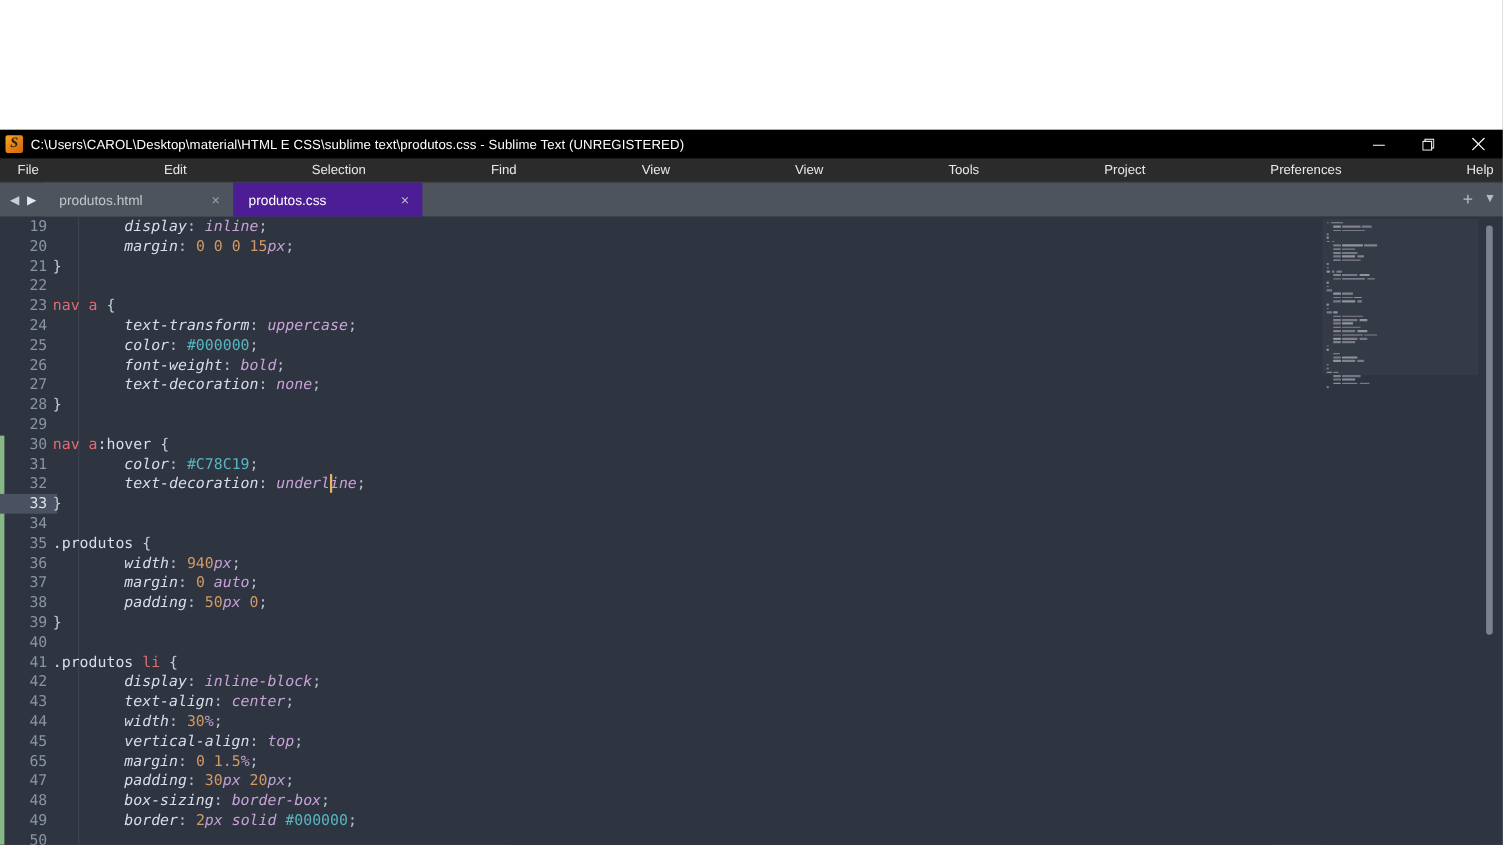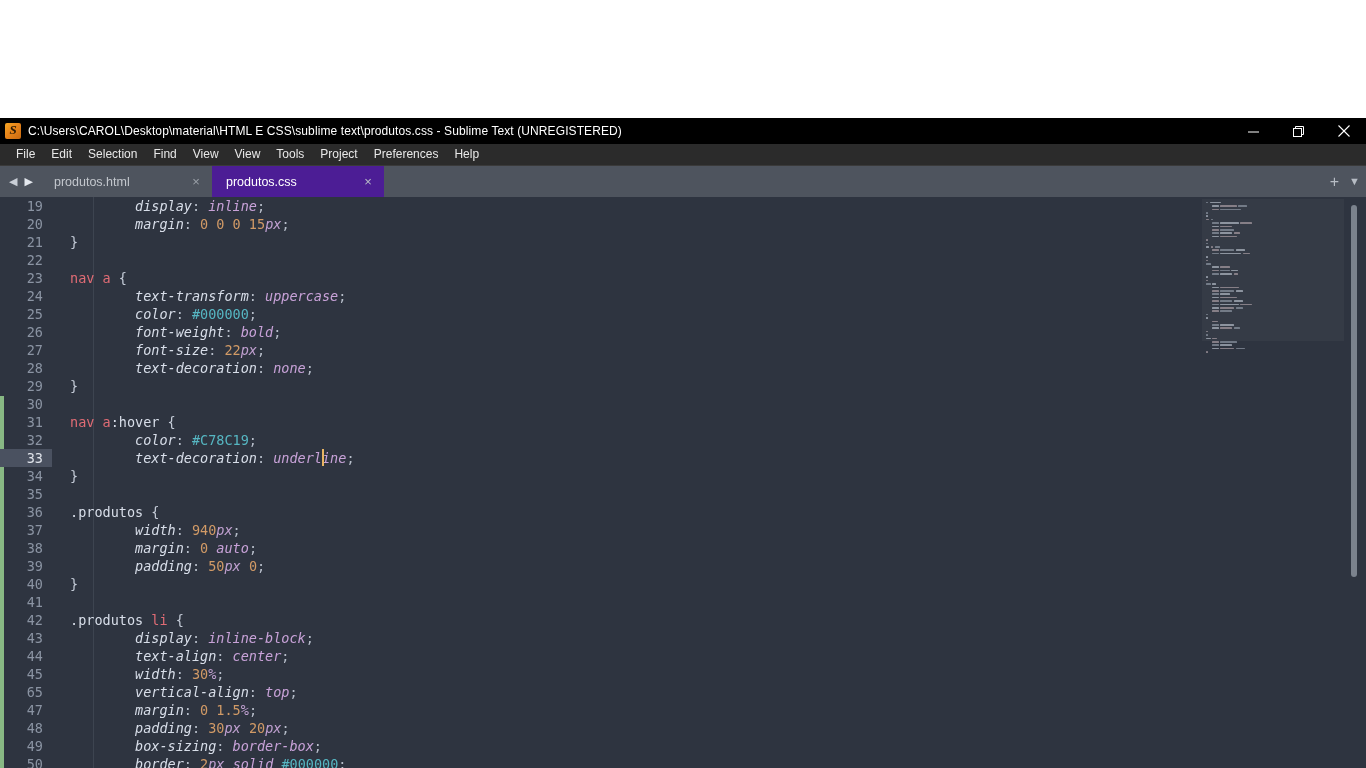--- a/index.html
+++ b/index.html
@@ -60,20 +60,21 @@
   .win-btn svg { display: block; }
 
   
   .menubar {
     height: 22px;
     background: #2b2b2b;
     display: flex;
     align-items: center;
     padding-left: 8px;
     border-bottom: 1px solid #3a3a3a;
+    justify-content: space-between;
   }
   .menu-item {
     color: #e8e8e8;
     font-size: 12px;
     padding: 0 8px;
     line-height: 21px;
     white-space: nowrap;
   }
 
   
@@ -131,21 +132,21 @@
   .mod-bar {
     position: absolute; left: 0; top: 199px;
     width: 4px; height: 372px;
     background: #88b884;
   }
   .gutter {
     position: absolute; left: 0; top: 0;
     width: 52px; height: 100%;
   }
   .code-area {
-    position: absolute; left: 60px; top: 0;
+    position: absolute; left: 38px; top: 0;
     right: 0; height: 100%;
   }
   .indent-guide {
     position: absolute; left: 33px; top: 0;
     width: 1px; height: 100%;
     background: #3d4450;
   }
   .row {
     position: relative;
     height: 18px;
@@ -322,21 +323,20 @@
       <div class="indent-guide"></div>
       <div id="codelines">
           <div class="row"><span class="code"><span class="punc">        </span><span class="prop">display</span><span class="punc">: </span><span class="kw">inline</span><span class="punc">;</span></span></div>
           <div class="row"><span class="code"><span class="punc">        </span><span class="prop">margin</span><span class="punc">: </span><span class="num">0 0 0 </span><span class="num">15</span><span class="unit">px</span><span class="punc">;</span></span></div>
           <div class="row"><span class="code"><span class="brace">}</span></span></div>
           <div class="row"><span class="code"></span></div>
           <div class="row"><span class="code"><span class="sel">nav</span><span class="punc"> </span><span class="sel">a</span><span class="brace"> {</span></span></div>
           <div class="row"><span class="code"><span class="punc">        </span><span class="prop">text-transform</span><span class="punc">: </span><span class="kw">uppercase</span><span class="punc">;</span></span></div>
           <div class="row"><span class="code"><span class="punc">        </span><span class="prop">color</span><span class="punc">: </span><span class="hex">#000000</span><span class="punc">;</span></span></div>
           <div class="row"><span class="code"><span class="punc">        </span><span class="prop">font-weight</span><span class="punc">: </span><span class="kw">bold</span><span class="punc">;</span></span></div>
-          <div class="row"><span class="code"><span class="punc">        </span><span class="prop">font-size</span><span class="punc">: </span><span class="num">22</span><span class="unit">px</span><span class="punc">;</span></span></div>
           <div class="row"><span class="code"><span class="punc">        </span><span class="prop">text-decoration</span><span class="punc">: </span><span class="kw">none</span><span class="punc">;</span></span></div>
           <div class="row"><span class="code"><span class="brace">}</span></span></div>
           <div class="row"><span class="code"></span></div>
           <div class="row"><span class="code"><span class="sel">nav</span><span class="punc"> </span><span class="sel">a</span><span class="cls">:hover</span><span class="brace"> {</span></span></div>
           <div class="row"><span class="code"><span class="punc">        </span><span class="prop">color</span><span class="punc">: </span><span class="hex">#C78C19</span><span class="punc">;</span></span></div>
           <div class="row"><span class="code"><span class="punc">        </span><span class="prop">text-decoration</span><span class="punc">: </span><span class="kw">underline</span><span class="punc">;</span></span><span class="cursor" style="left: 262.03px;"></span></div>
           <div class="row"><span class="code"><span class="brace">}</span></span></div>
           <div class="row"><span class="code"></span></div>
           <div class="row"><span class="code"><span class="cls">.produtos</span><span class="brace"> {</span></span></div>
           <div class="row"><span class="code"><span class="punc">        </span><span class="prop">width</span><span class="punc">: </span><span class="num">940</span><span class="unit">px</span><span class="punc">;</span></span></div>

